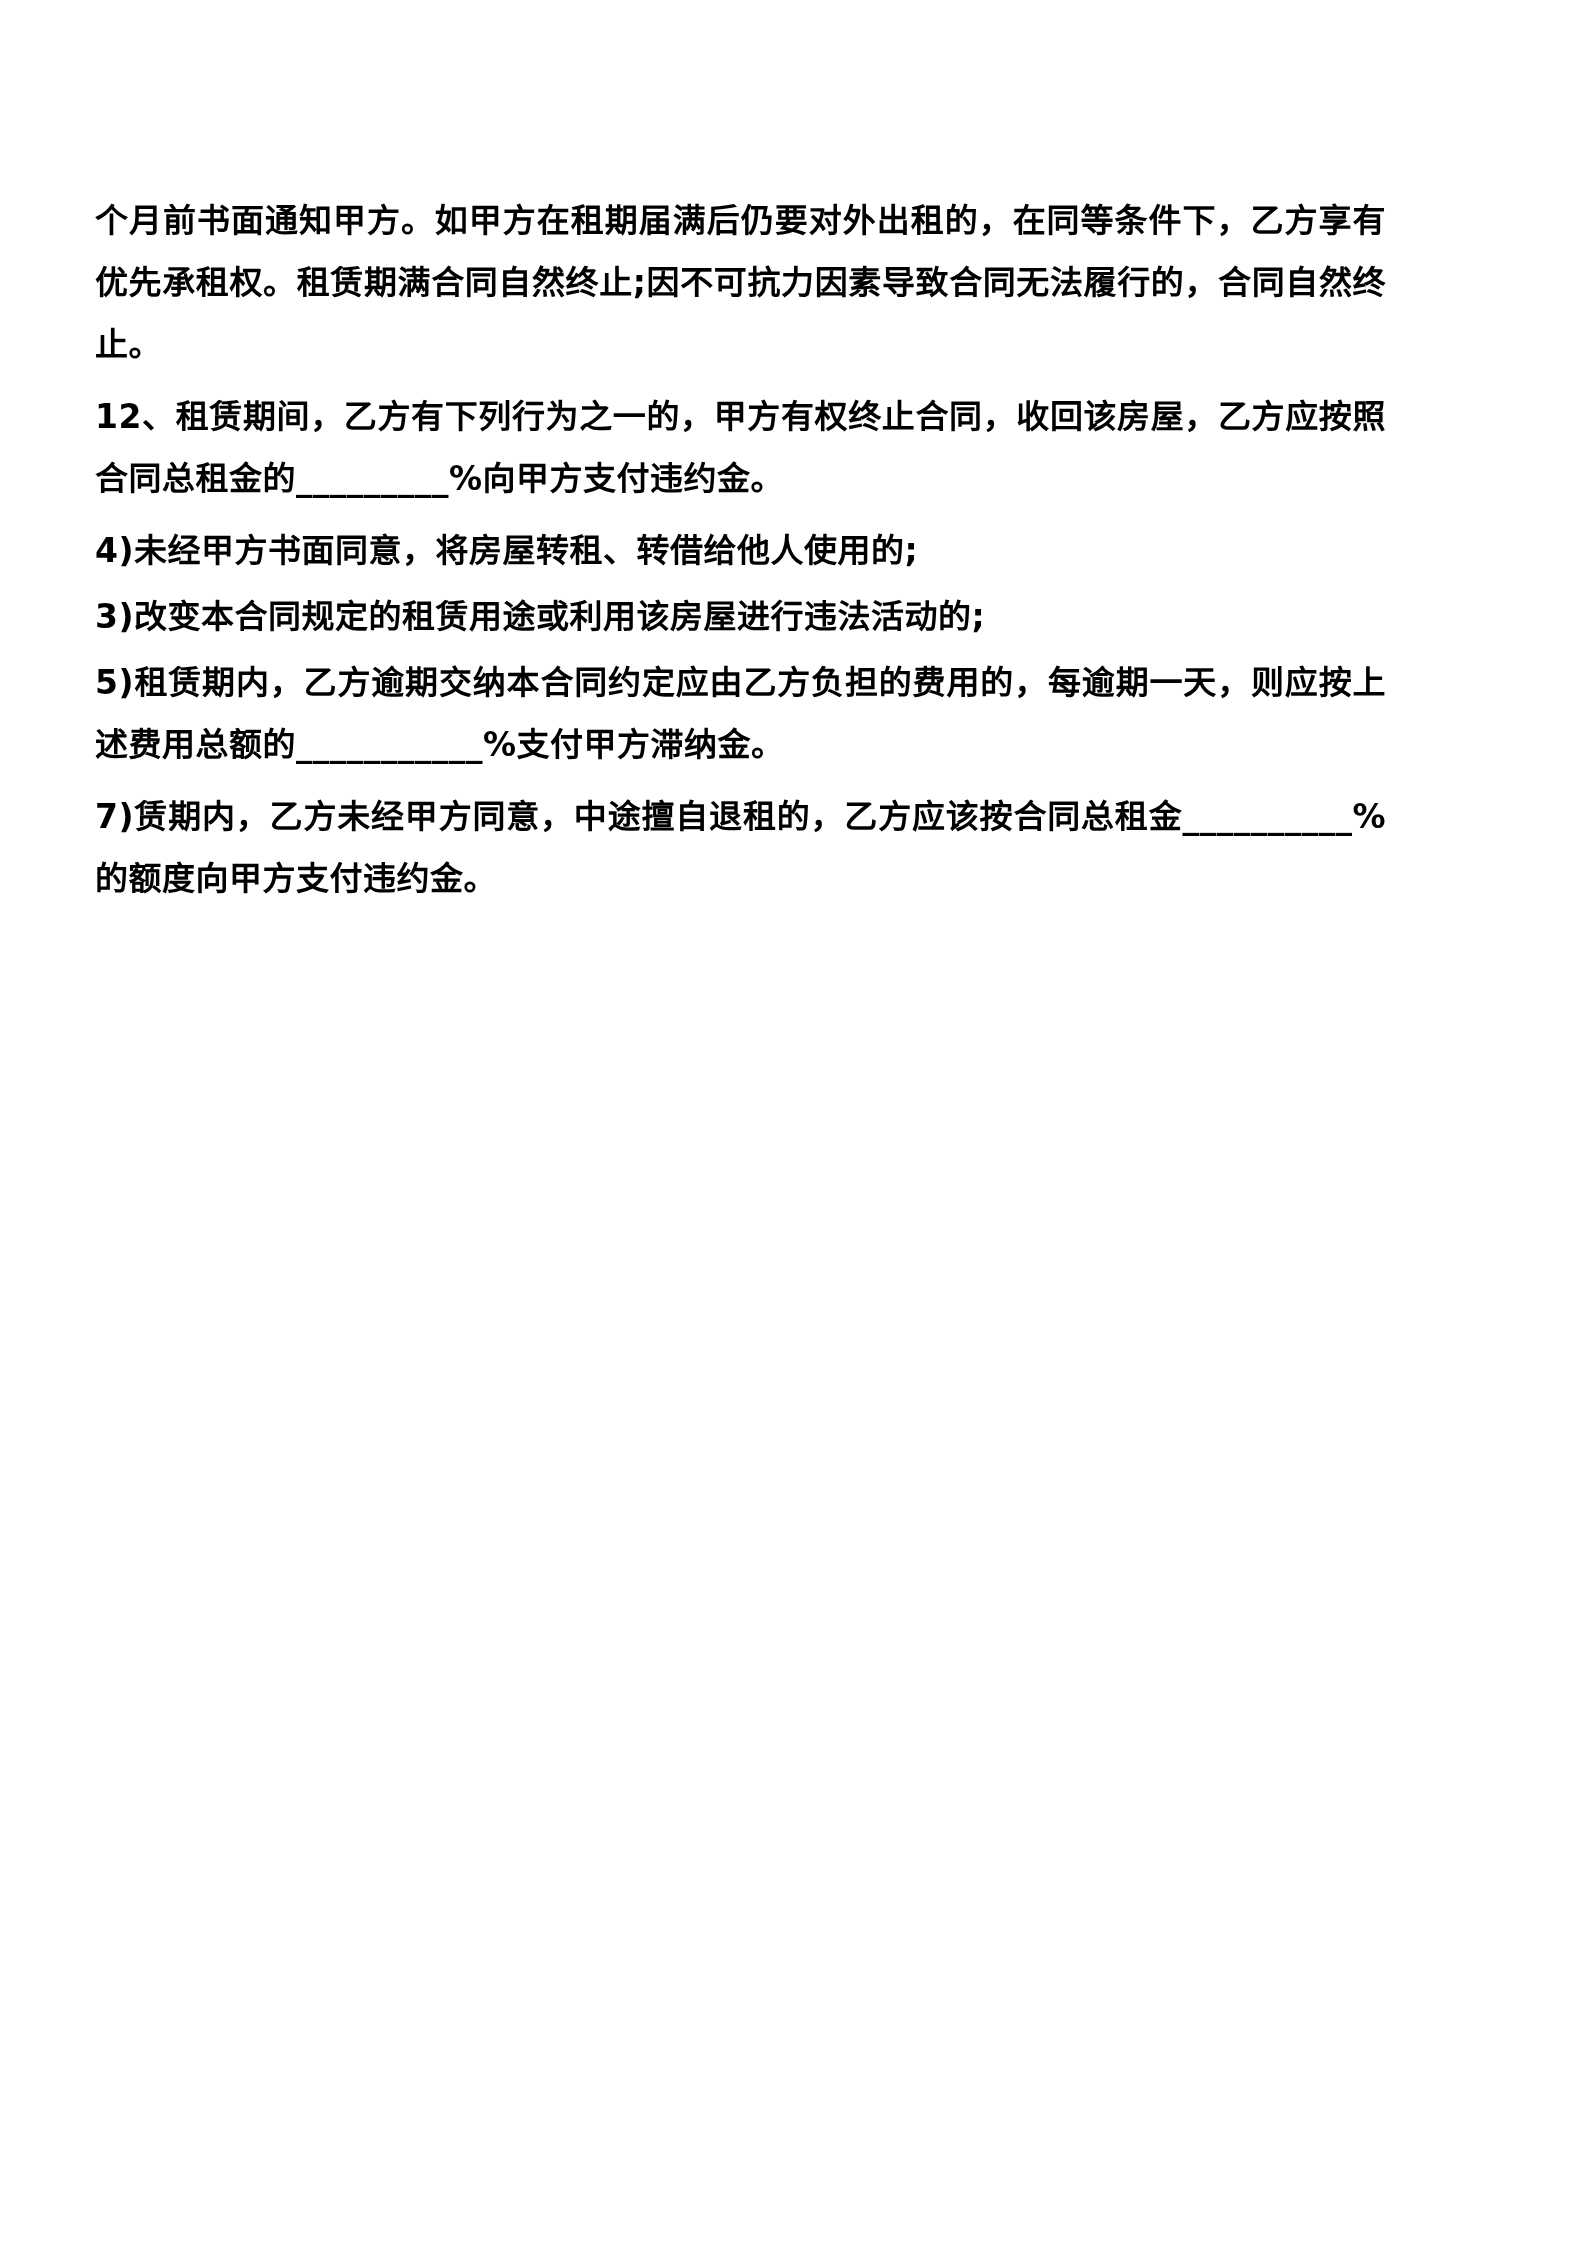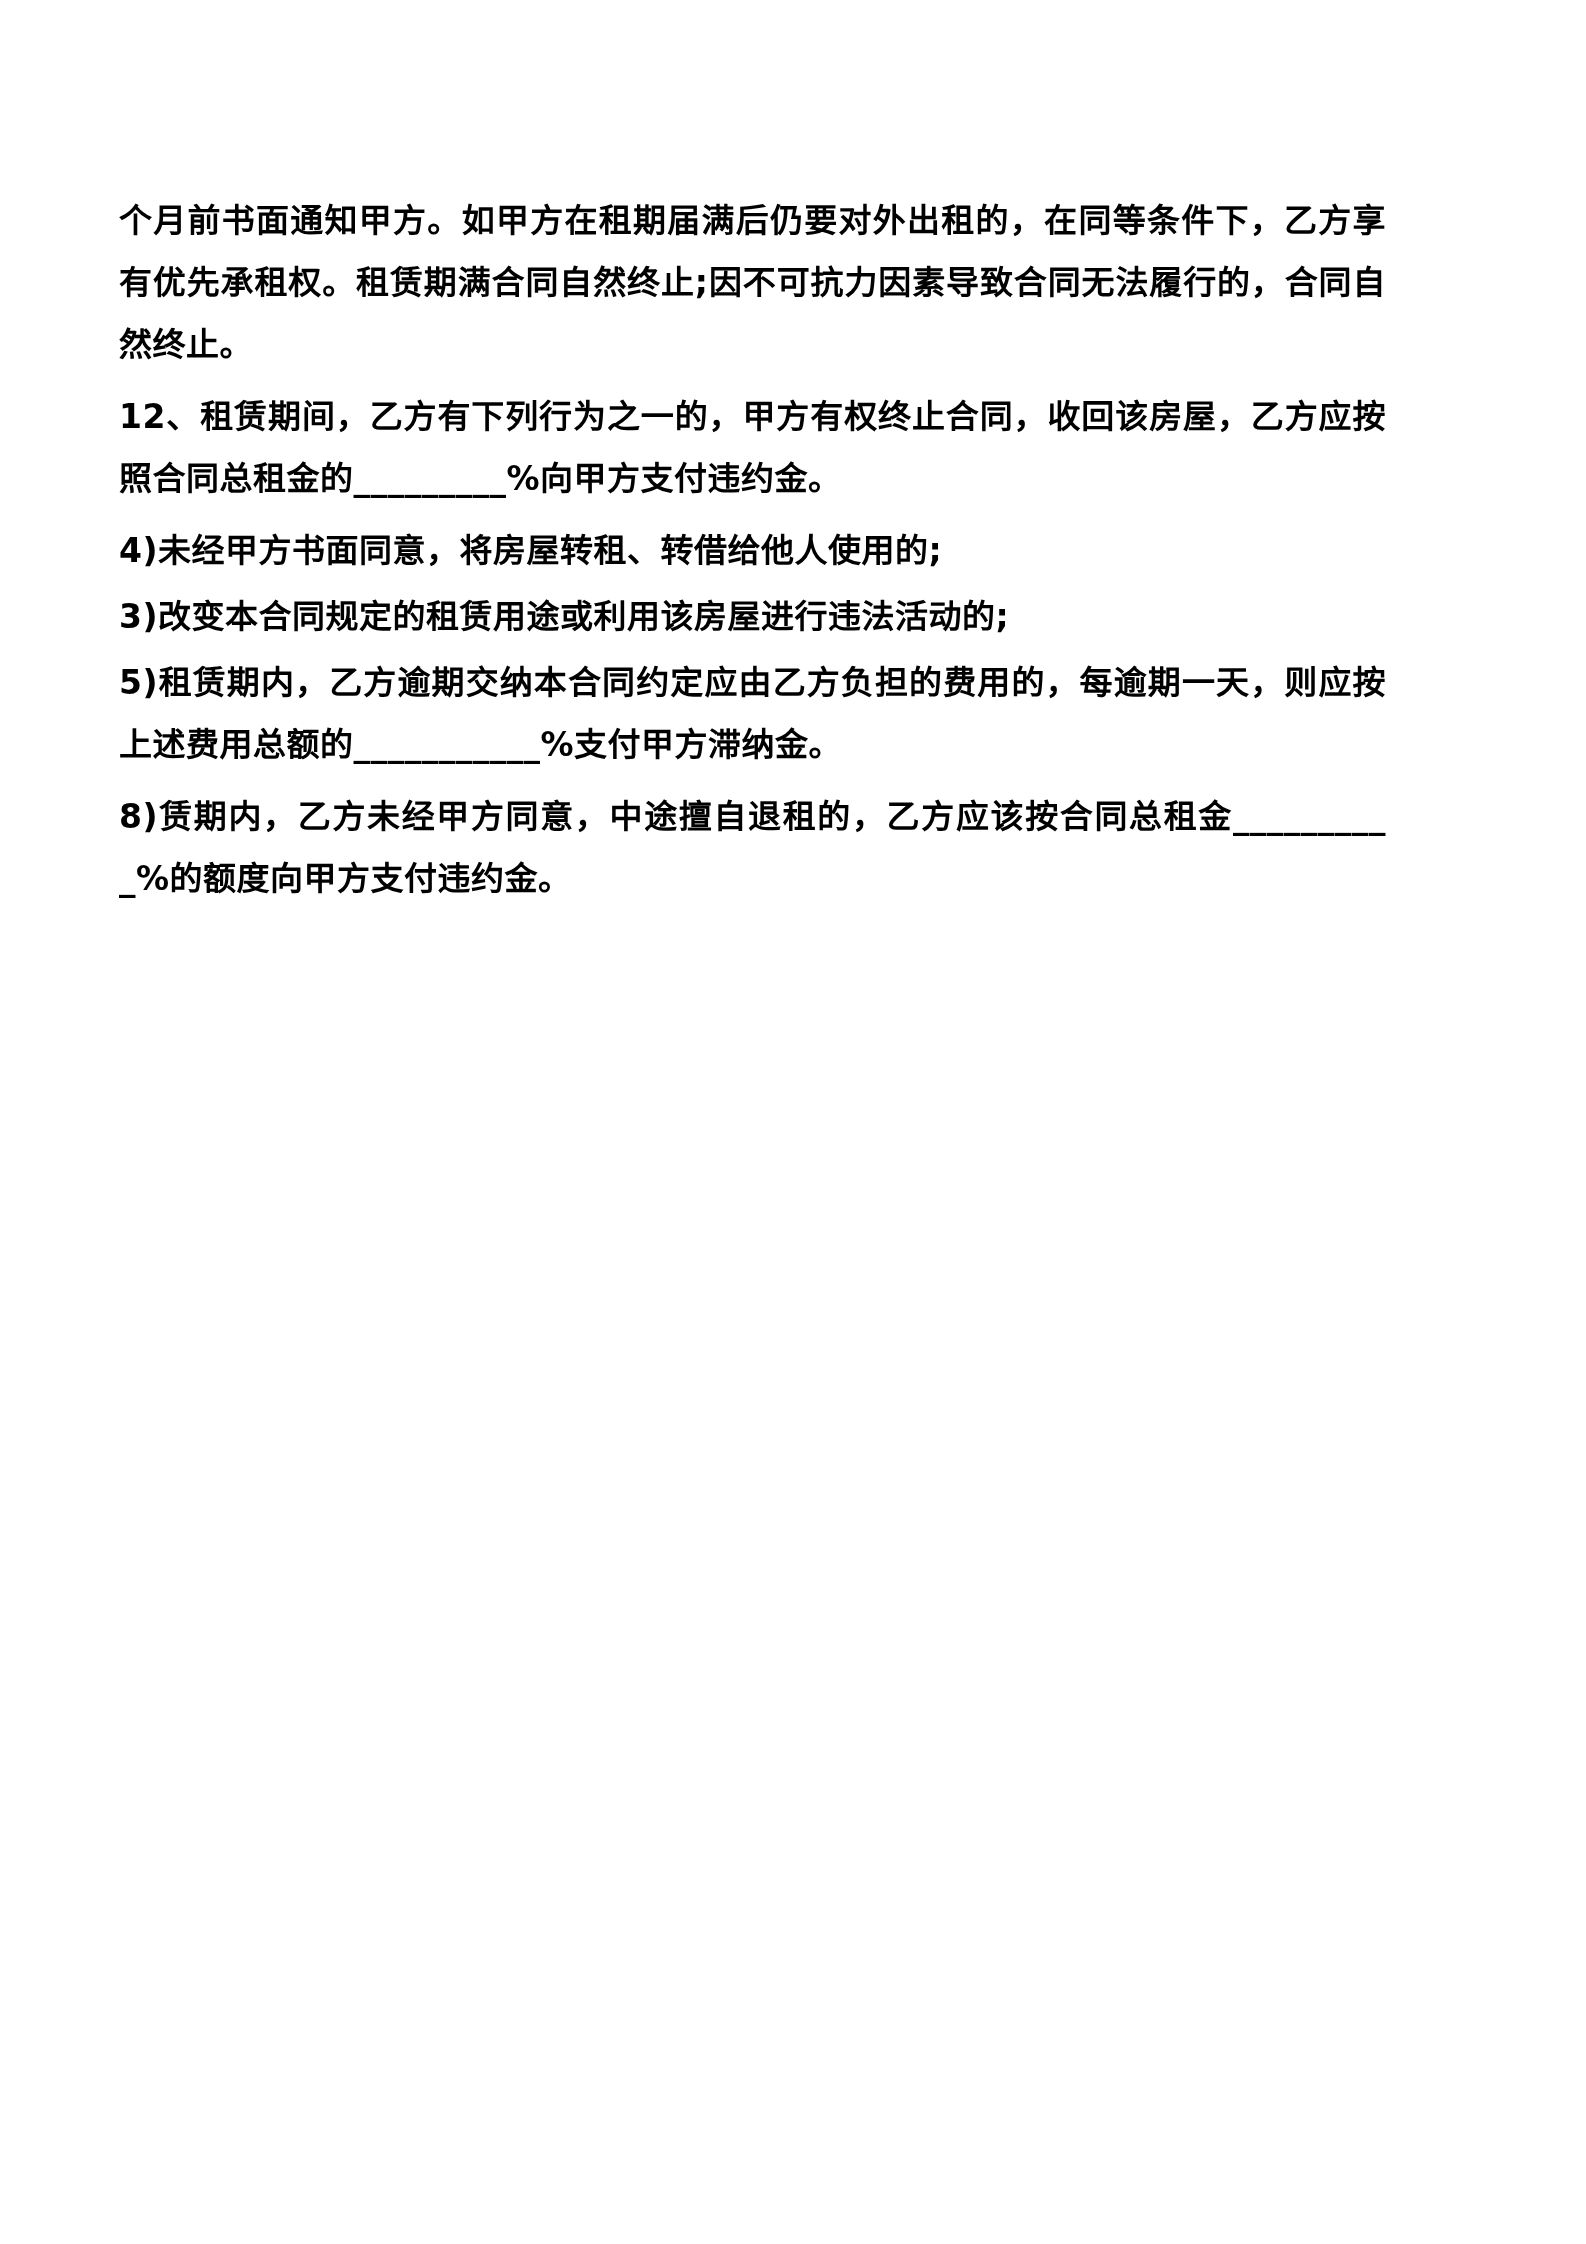--- a/index.html
+++ b/index.html
@@ -12,21 +12,21 @@
     width: 1586px;
     height: 2244px;
     font-family: "DejaVu Sans", "Liberation Sans", sans-serif;
     color: #000000;
     overflow: hidden;
   }
   .page {
     box-sizing: border-box;
     width: 1586px;
     height: 2244px;
-    padding: 190px 200px 120px 119px;
+    padding: 190px 200px 120px 95px;
     background: #ffffff;
   }
   .doc-body {
     display: block;
   }
   p.para {
     margin: 0 0 10px 0;
     font-size: 33px;
     line-height: 1.88;
     font-weight: 700;
@@ -46,15 +46,15 @@
 </head>
 <body>
 
 <div class="page">
   <div class="doc-body">
     <p class="para cont">个月前书面通知甲方。如甲方在租期届满后仍要对外出租的，在同等条件下，乙方享有优先承租权。租赁期满合同自然终止;因不可抗力因素导致合同无法履行的，合同自然终止。</p>
     <p class="para">12、租赁期间，乙方有下列行为之一的，甲方有权终止合同，收回该房屋，乙方应按照合同总租金的_________%向甲方支付违约金。</p>
     <p class="para tight">4)未经甲方书面同意，将房屋转租、转借给他人使用的;</p>
     <p class="para tight">3)改变本合同规定的租赁用途或利用该房屋进行违法活动的;</p>
     <p class="para">5)租赁期内，乙方逾期交纳本合同约定应由乙方负担的费用的，每逾期一天，则应按上述费用总额的___________%支付甲方滞纳金。</p>
-    <p class="para">8)赁期内，乙方未经甲方同意，中途擅自退租的，乙方应该按合同总租金__________%的额度向甲方支付违约金。</p>
+    <p class="para">7)赁期内，乙方未经甲方同意，中途擅自退租的，乙方应该按合同总租金__________%的额度向甲方支付违约金。</p>
   </div>
 </div>
 
 </body></html>

